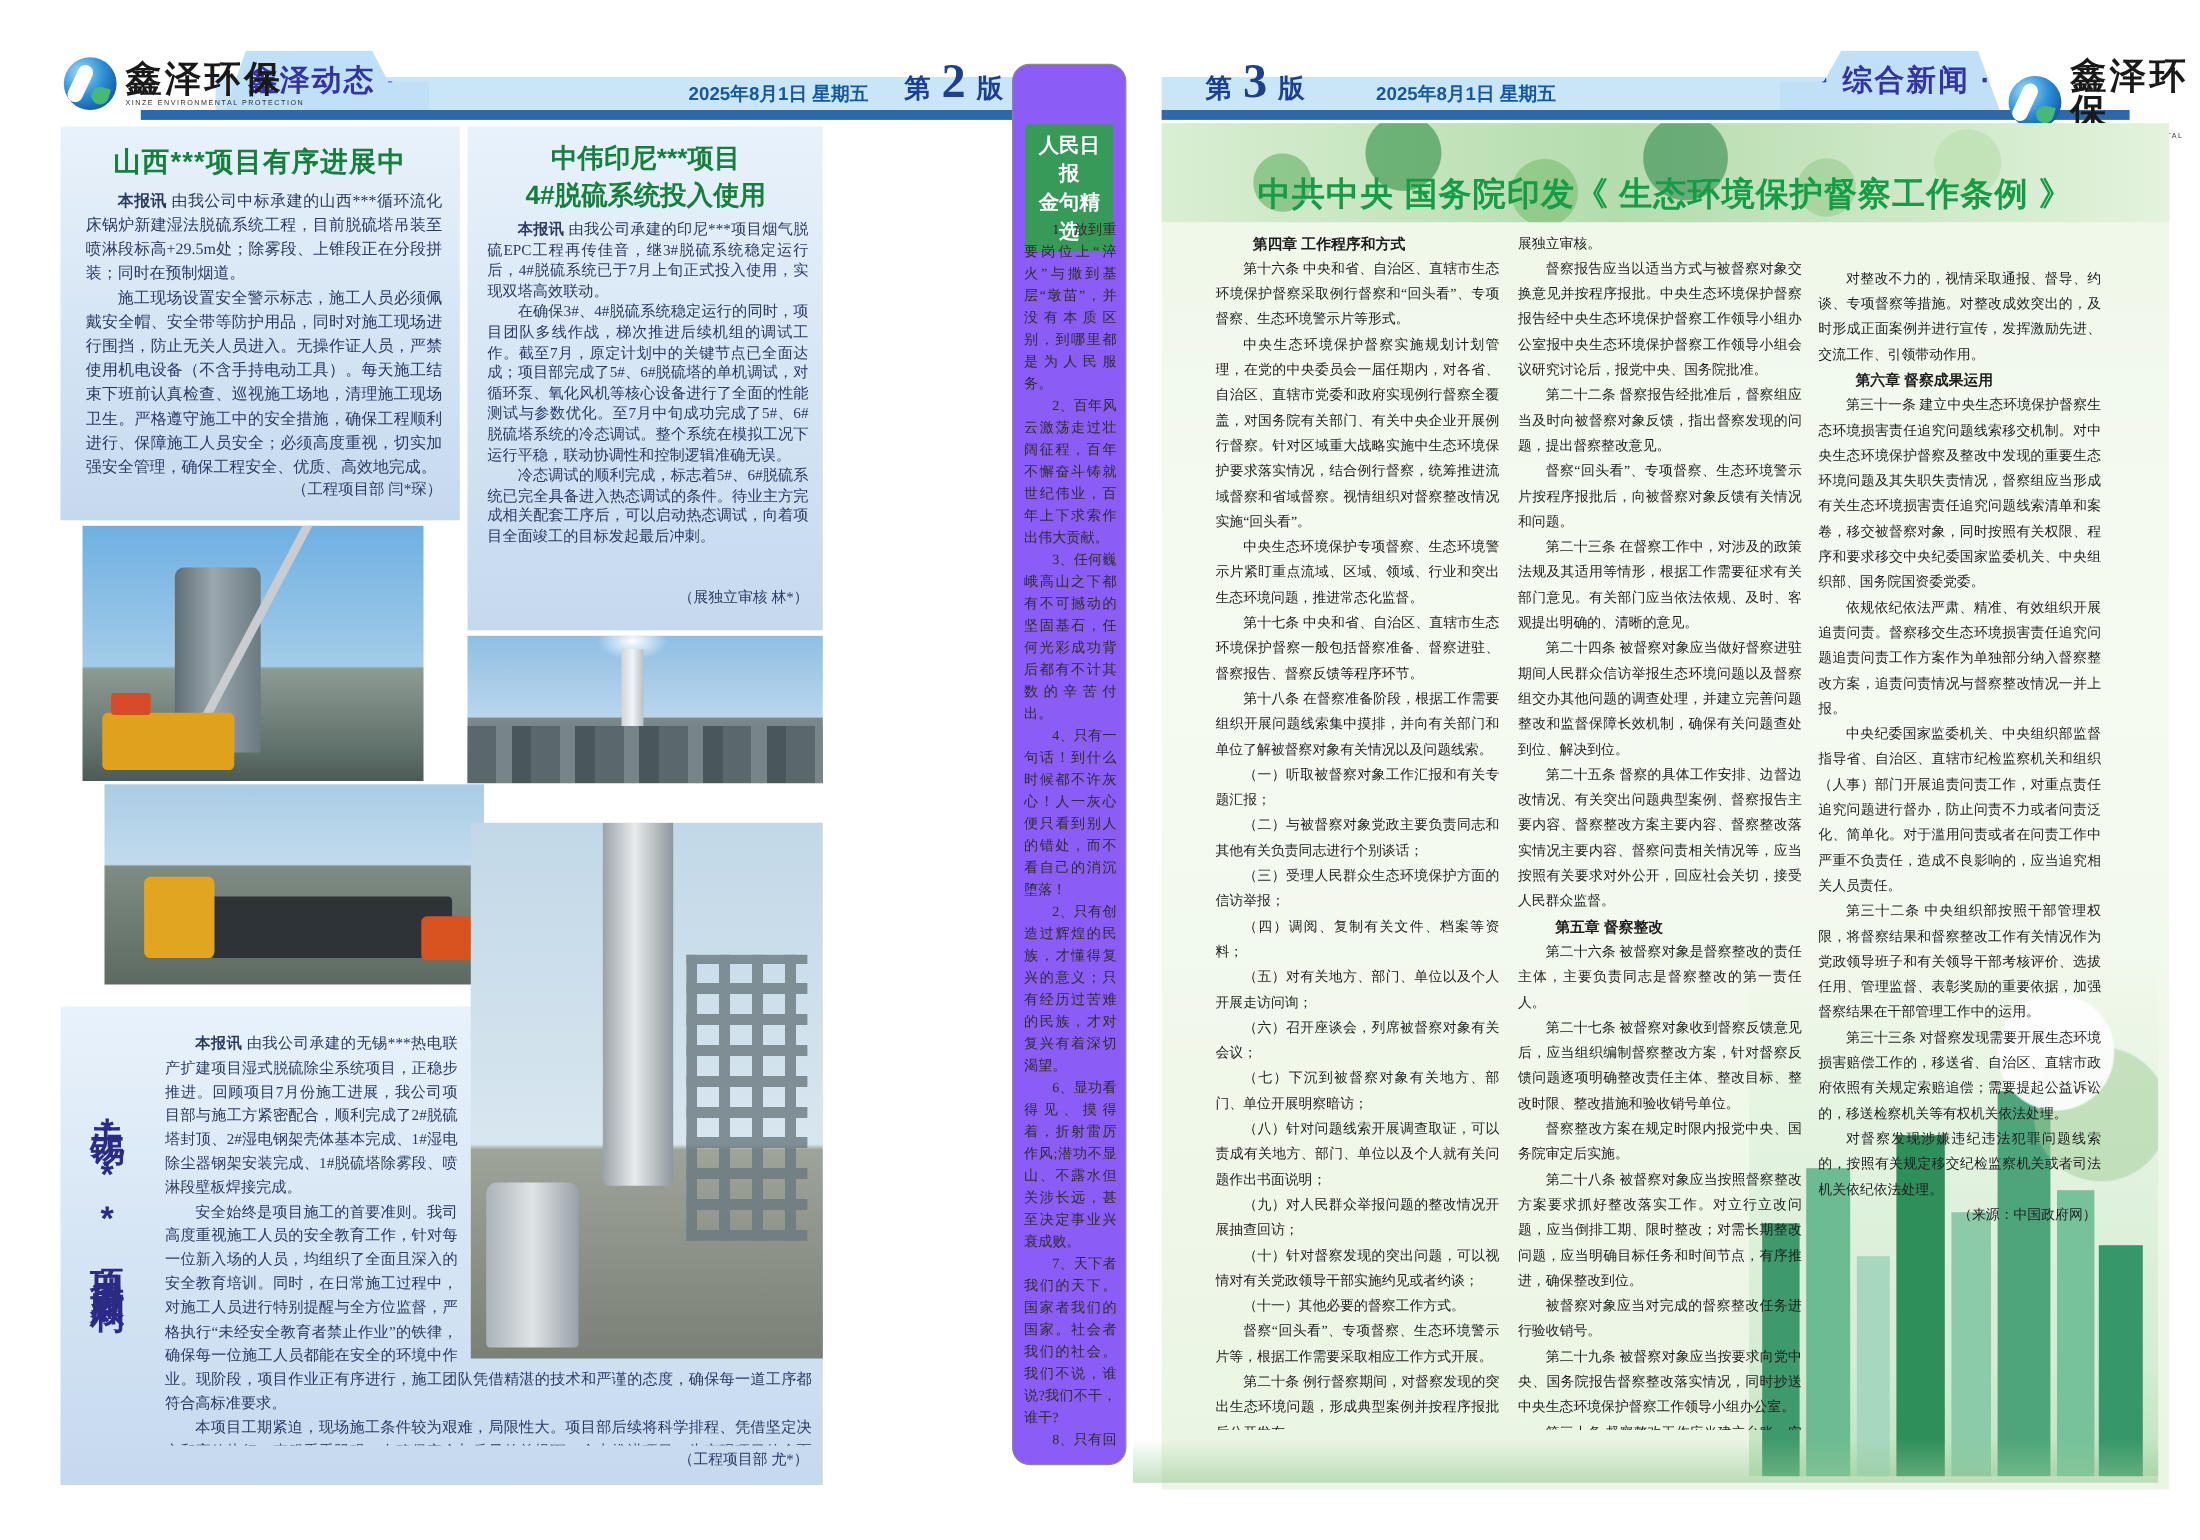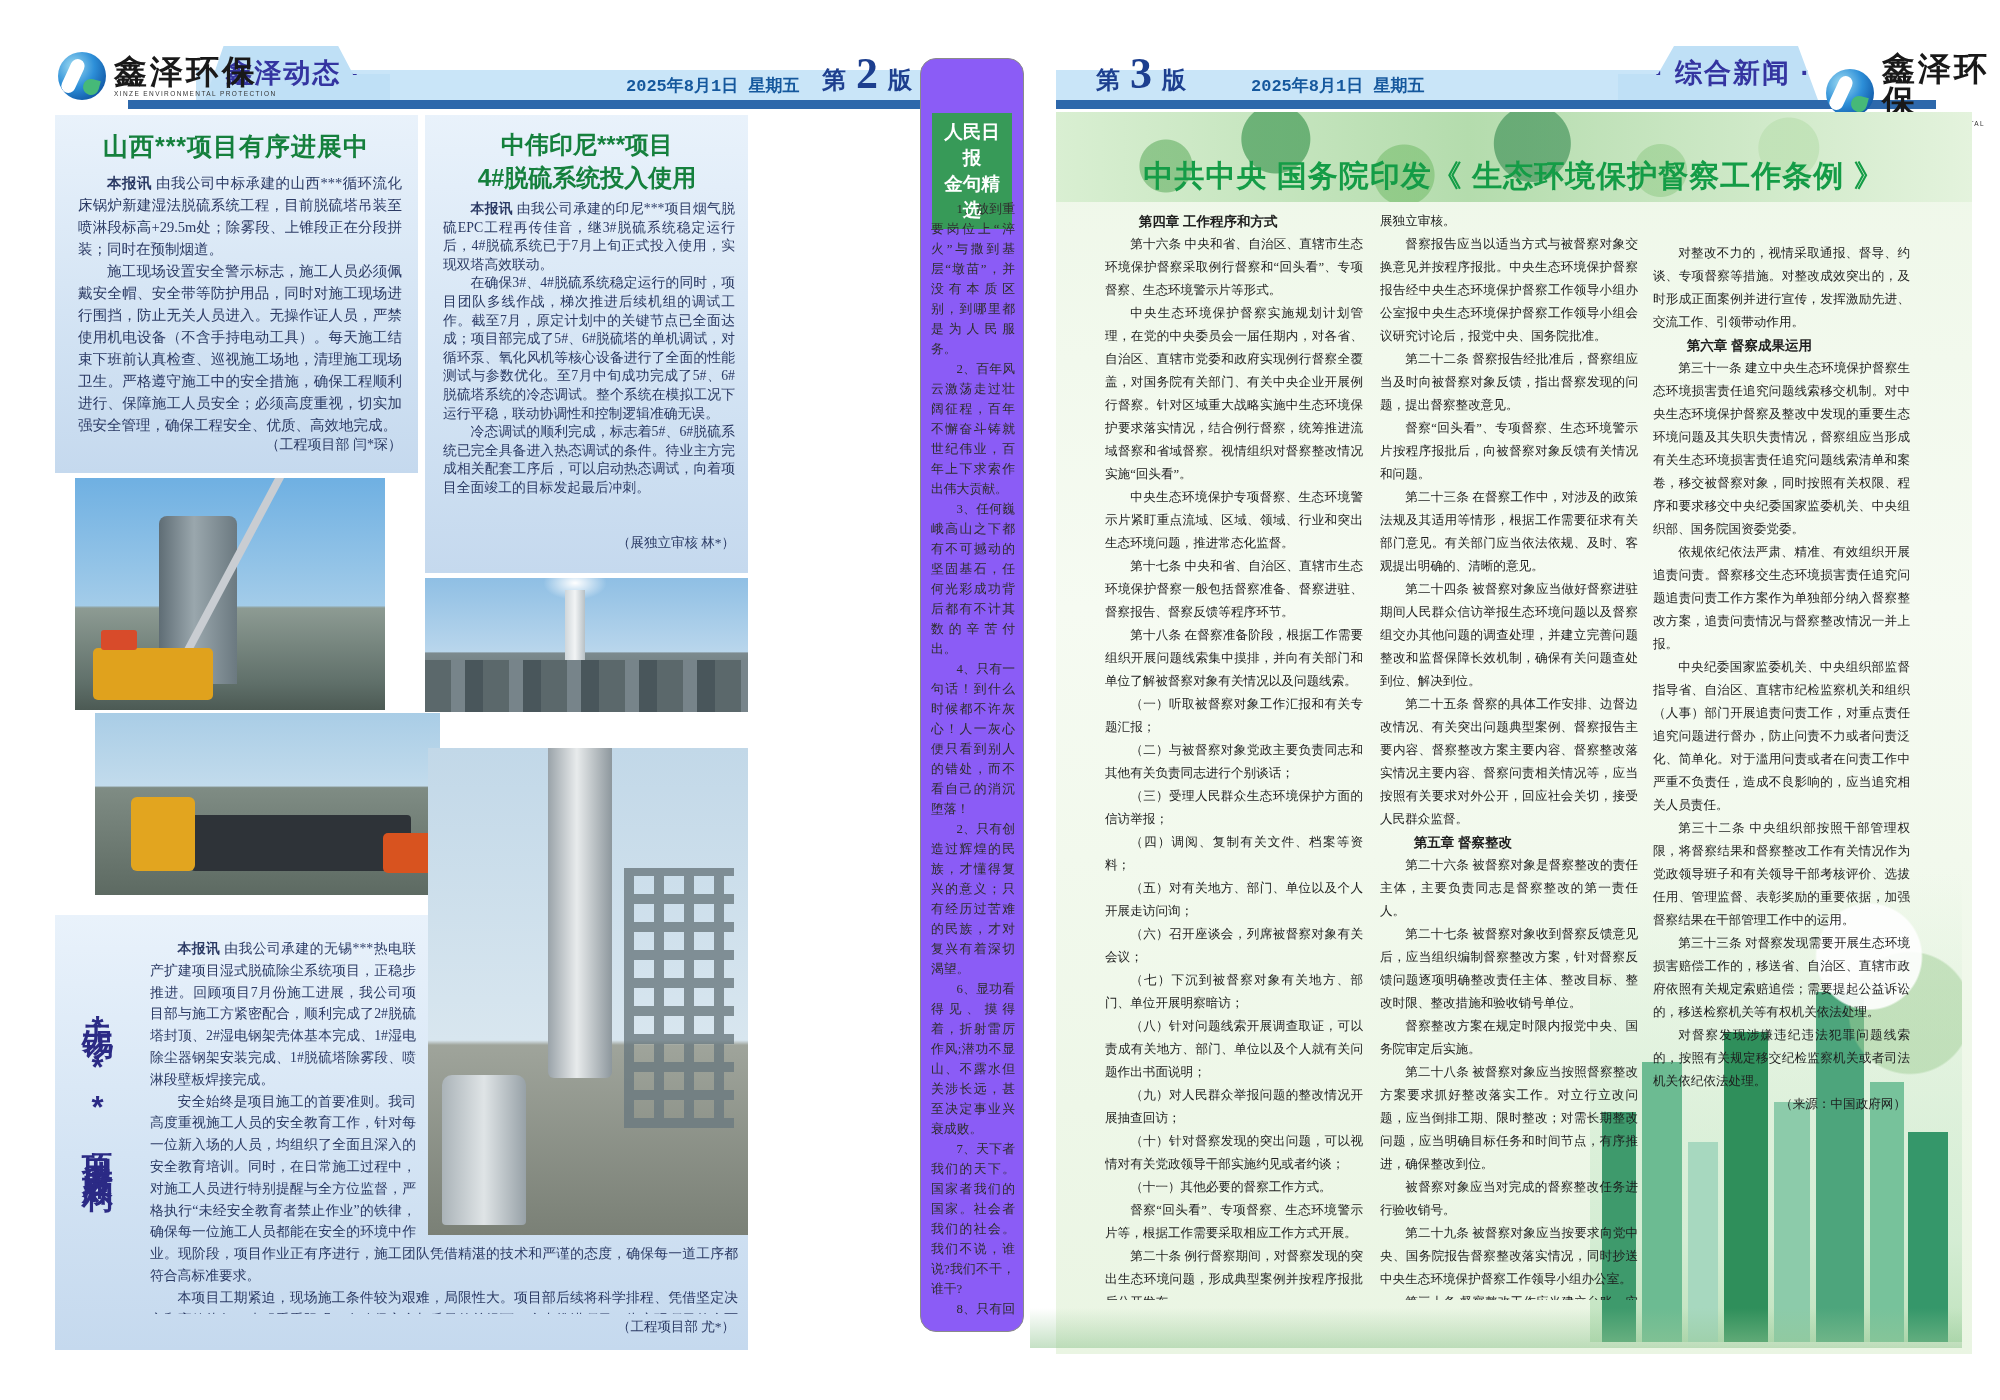--- a/index.html
+++ b/index.html
@@ -18,21 +18,21 @@
   .logo-icon { width:48px; height:48px; border-radius:50%;
       background:radial-gradient(circle at 32% 30%, #9fdcf2 0%, #2d8fd8 45%, #0c4f9e 85%);
       position:relative; overflow:hidden; flex:0 0 auto; }
   .logo-icon::before { content:""; position:absolute; left:8px; top:6px; width:14px; height:36px;
       background:#ffffff; border-radius:8px; transform:rotate(25deg); }
   .logo-icon::after { content:""; position:absolute; right:7px; bottom:5px; width:16px; height:16px;
       background:#46b978; border-radius:50% 0 50% 50%; transform:rotate(15deg); }
   .logo-text-wrap { display:flex; flex-direction:column; line-height:1; }
   .logo-cn { font-family:"Liberation Sans","DejaVu Sans",sans-serif; font-weight:900; font-size:33px; color:#191919; letter-spacing:3px; }
   .logo-en { font-family:"Liberation Sans","DejaVu Sans",sans-serif; font-size:6.5px; color:#333; letter-spacing:1.4px; margin-top:3px; }
-  .dateline { position:absolute; font-family:Liberation Mono, monospace; font-weight:bold; font-size:17px; color:#15589d; }
+  .dateline { position:absolute; font-family:Liberation Sans, sans-serif; font-weight:bold; font-size:17px; color:#15589d; }
   .pageno { position:absolute; display:flex; align-items:baseline; gap:10px; color:#1d3f8f; }
   .pageno .pfx { font-size:24px; font-weight:bold; }
   .pageno .num { font-size:44px; font-weight:bold; font-family:"Liberation Serif","DejaVu Serif",serif; }
 
   
   .abox { position:absolute; background:linear-gradient(180deg,#e9f2fb 0%,#d4e4f4 55%,#c5d9ee 100%); }
   .atitle { text-align:center; font-family:"Liberation Sans","DejaVu Sans",sans-serif; font-weight:900; color:#15803d; }
   .abody { color:#2b3a64; text-align:justify; }
   .abody p { text-indent:2em; }
   .lead { font-weight:bold; }

